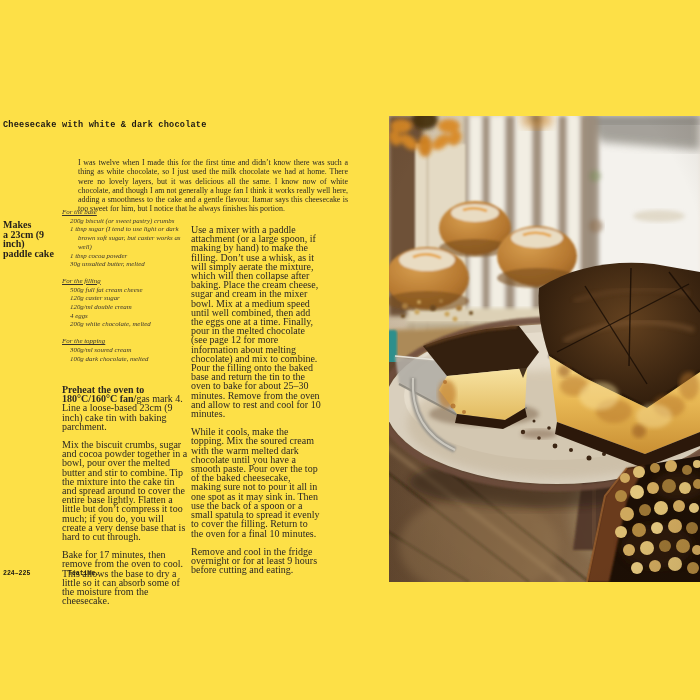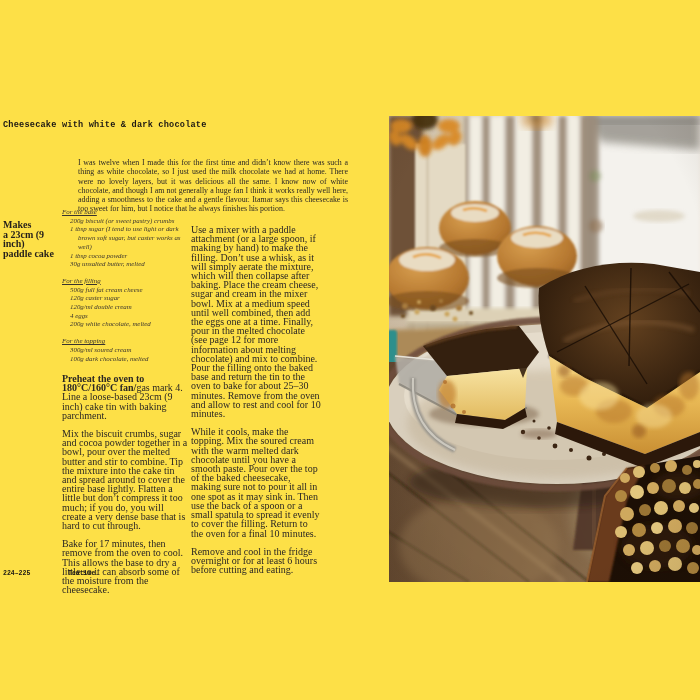--- a/index.html
+++ b/index.html
@@ -23,21 +23,21 @@
   }
   .ingredients {
     position:absolute; left:62px; top:208px; width:129px;
     font-style:italic; font-size:6.9px; line-height:8.7px; color:#3a342e;
   }
   .ing-section { margin:0 0 8px 0; }
   .ing-head { text-decoration:underline; }
   .ing-item { margin-left:8px; padding-left:8px; text-indent:-8px; }
   .method { font-size:10px; line-height:9.2px; color:#2b2724; }
   .method p { margin:0 0 9px 0; }
-  .method-col1 { position:absolute; left:62px; top:374px; width:127px; }
+  .method-col1 { position:absolute; left:62px; top:385px; width:127px; }
   .method-col2 { position:absolute; left:191px; top:225px; width:131px; }
   .footer {
     position:absolute; top:570px; font-family:"Liberation Mono", monospace;
     font-weight:bold; font-size:6.5px; color:#1c1814; white-space:nowrap;
   }
   .footer-pages { left:3px; }
   .footer-section { left:68px; }
   .photo {
     position:absolute; left:389px; top:116px; width:311px; height:466px;
     overflow:hidden; background:#e8e2d6;
@@ -84,21 +84,21 @@
 
   <div class="method method-col1">
     <p><strong>Preheat the oven to 180°C/160°C fan/</strong><span>gas mark 4. Line a loose-based 23cm (9 inch) cake tin with baking parchment.</span></p>
     <p>Mix the biscuit crumbs, sugar and cocoa powder together in a bowl, pour over the melted butter and stir to combine. Tip the mixture into the cake tin and spread around to cover the entire base lightly. Flatten a little but don’t compress it too much; if you do, you will create a very dense base that is hard to cut through.</p>
     <p>Bake for 17 minutes, then remove from the oven to cool. This allows the base to dry a little so it can absorb some of the moisture from the cheesecake.</p>
   </div>
 
   <div class="method method-col2">
     <p>Use a mixer with a paddle attachment (or a large spoon, if making by hand) to make the filling. Don’t use a whisk, as it will simply aerate the mixture, which will then collapse after baking. Place the cream cheese, sugar and cream in the mixer bowl. Mix at a medium speed until well combined, then add the eggs one at a time. Finally, pour in the melted chocolate (see page 12 for more information about melting chocolate) and mix to combine. Pour the filling onto the baked base and return the tin to the oven to bake for about 25–30 minutes. Remove from the oven and allow to rest and cool for 10 minutes.</p>
     <p>While it cools, make the topping. Mix the soured cream with the warm melted dark chocolate until you have a smooth paste. Pour over the top of the baked cheesecake, making sure not to pour it all in one spot as it may sink in. Then use the back of a spoon or a small spatula to spread it evenly to cover the filling. Return to the oven for a final 10 minutes.</p>
-    <p>Remove and cool in the fridge overnight or for at least 6 hours before cutting and eating.</p>
+    <p>Remove and cool in the fridge overnight or for at least 9 hours before cutting and eating.</p>
   </div>
 
   <div class="footer footer-pages">224–225</div>
   <div class="footer footer-section">Teatime.</div>
 
   <div class="photo">
     <svg width="311" height="466" viewBox="0 0 311 466">
       <defs>
         <linearGradient id="bgG" x1="0" y1="0" x2="1" y2="0">
           <stop offset="0" stop-color="#c9b8a0"></stop>

